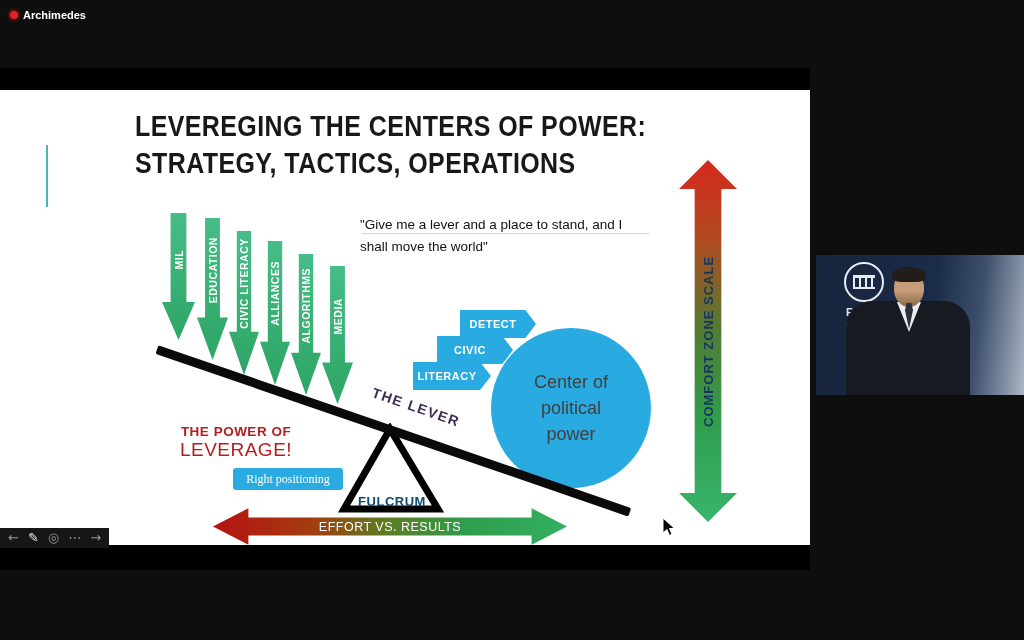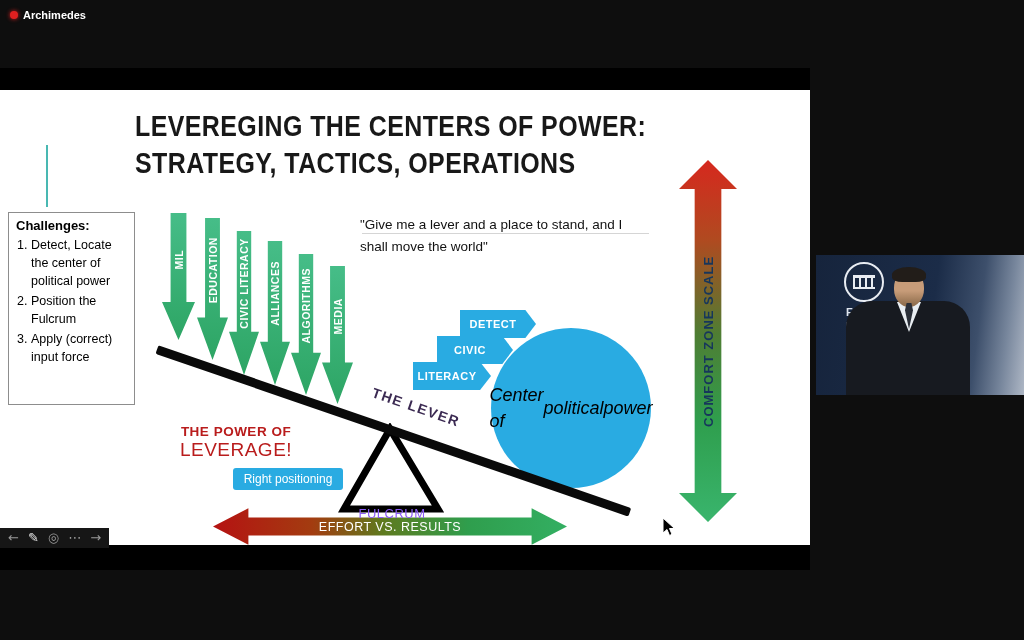--- a/index.html
+++ b/index.html
@@ -24,33 +24,33 @@
   .challenges li { line-height:18px; margin-bottom:2px; }
 
   .garrow { position:absolute; background:linear-gradient(180deg,#48c08c 0%,#2fa868 100%); background:linear-gradient(180deg,#46bd88,#2da564); clip-path:polygon(26% 0,74% 0,74% 70%,100% 70%,50% 100%,0 70%,26% 70%); z-index:3; }
   .garrow .lbl { position:absolute; left:0; right:0; top:2px; bottom:28%; display:flex; align-items:center; justify-content:center; writing-mode:vertical-rl; transform:rotate(180deg); color:#fff; font-weight:bold; font-size:10.5px; letter-spacing:0.5px; white-space:nowrap; }
 
   .quote { position:absolute; left:360px; top:124px; width:310px; font-size:13.5px; line-height:22px; color:#111; z-index:2; }
   .quote-divider { position:absolute; left:362px; top:143px; width:287px; height:1px; background:#d5d5d5; }
 
   .tag { position:absolute; height:28px; background:#29abe2; color:#fff; font-weight:bold; font-size:11px; display:flex; align-items:center; justify-content:center; padding-right:10px; letter-spacing:0.5px; clip-path:polygon(0 0,86% 0,100% 50%,86% 100%,0 100%); z-index:5; }
 
-  .circle { position:absolute; left:491px; top:238px; width:160px; height:160px; border-radius:50%; background:#29abe2; color:#000000; display:flex; align-items:center; justify-content:center; font-size:18px; line-height:26px; z-index:2;font-style:italic; }
+  .circle { position:absolute; left:491px; top:238px; width:160px; height:160px; border-radius:50%; background:#29abe2; color:#404040; display:flex; flex-direction:column; align-items:center; justify-content:center; font-size:18px; line-height:26px; z-index:2; }
 
   .lever { position:absolute; left:157px; top:255px; width:500px; height:9px; background:#0a0a0a; border-radius:2px; transform:rotate(19deg); transform-origin:left center; z-index:7; }
   .lever-label { position:absolute; left:370px; top:309px; transform:rotate(19deg); color:#3b2a52; font-weight:bold; font-size:14px; letter-spacing:1.5px; z-index:8; white-space:nowrap; }
 
   .fulcrum-svg { position:absolute; left:338px; top:333px; z-index:6; }
-  .fulcrum-label { position:absolute; left:344px; top:416px; width:96px; text-align:center; color:#8b5cf6; font-weight:normal; font-size:13px; letter-spacing:0.5px; z-index:8; }
+  .fulcrum-label { position:absolute; left:344px; top:404px; width:96px; text-align:center; color:#0c4a6e; font-weight:bold; font-size:13px; letter-spacing:0.5px; z-index:8; }
 
   .leverage { position:absolute; left:166px; top:334px; width:140px; text-align:center; color:#b91c1c; z-index:3; }
   .leverage .l1 { font-weight:bold; font-size:13.5px; letter-spacing:0.5px; }
   .leverage .l2 { font-weight:normal; font-size:19px; letter-spacing:0.5px; }
 
-  .positioning { position:absolute; left:233px; top:378px; width:110px; height:22px; background:#29abe2; color:#fff; font-size:12px; display:flex; align-items:center; justify-content:center; border-radius:3px; z-index:3; }
+  .positioning { position:absolute; left:233px; top:378px; width:110px; height:22px; background:#29abe2; color:#fff; font-size:12px; display:flex; align-items:center; justify-content:center; border-radius:3px; z-index:3;font-family:Liberation Serif, serif; }
 
   .effort { position:absolute; left:213px; top:417px; width:354px; height:39px; background:linear-gradient(90deg,#b51212 0%,#a33c10 28%,#5e7a1e 48%,#2f9e4d 72%,#33af62 100%); clip-path:polygon(0 50%,10% 3%,10% 27%,90% 27%,90% 3%,100% 50%,90% 97%,90% 73%,10% 73%,10% 97%); z-index:5; }
   .effort .lbl { position:absolute; inset:0; display:flex; align-items:center; justify-content:center; color:#fff; font-weight:normal; font-size:12.5px; letter-spacing:0.5px; }
 
   .comfort { position:absolute; left:679px; top:70px; width:58px; height:362px; background:linear-gradient(180deg,#d6281e 0%,#b04a20 22%,#4f7d33 48%,#2f9e4d 72%,#39b56d 100%); clip-path:polygon(50% 0,100% 8%,73% 8%,73% 92%,100% 92%,50% 100%,0 92%,27% 92%,27% 8%,0 8%); z-index:3; }
   .comfort .lbl { position:absolute; inset:0; display:flex; align-items:center; justify-content:center; writing-mode:vertical-rl; transform:rotate(180deg); color:#16365c; font-weight:bold; font-size:13px; letter-spacing:1px; white-space:nowrap; }
 
   .cursor { position:absolute; left:662px; top:427px; z-index:12; }
 
   .annot-toolbar { position:absolute; left:0; top:460px; height:20px; display:flex; align-items:center; gap:9px; padding:1px 8px; background:#161616; z-index:20; }
@@ -81,28 +81,20 @@
 
   <div class="share-area">
     <div class="slide">
 
       <div class="title">
         <div>LEVEREGING THE CENTERS OF POWER:</div>
         <div>STRATEGY, TACTICS, OPERATIONS</div>
       </div>
       <div class="deco-line"></div>
 
-      <div class="challenges">
-        <div class="ch-title">Challenges:</div>
-        <ol>
-          <li>Detect, Locate the center of political power</li>
-          <li>Position the Fulcrum</li>
-          <li>Apply (correct) input force</li>
-        </ol>
-      </div>
 
       <div class="garrow" style="left:162px;top:123px;width:33px;height:127px">
         <span class="lbl">MIL</span>
       </div>
       <div class="garrow" style="left:197px;top:128px;width:31px;height:142px">
         <span class="lbl">EDUCATION</span>
       </div>
       <div class="garrow" style="left:229px;top:141px;width:30px;height:144px">
         <span class="lbl">CIVIC LITERACY</span>
       </div>

